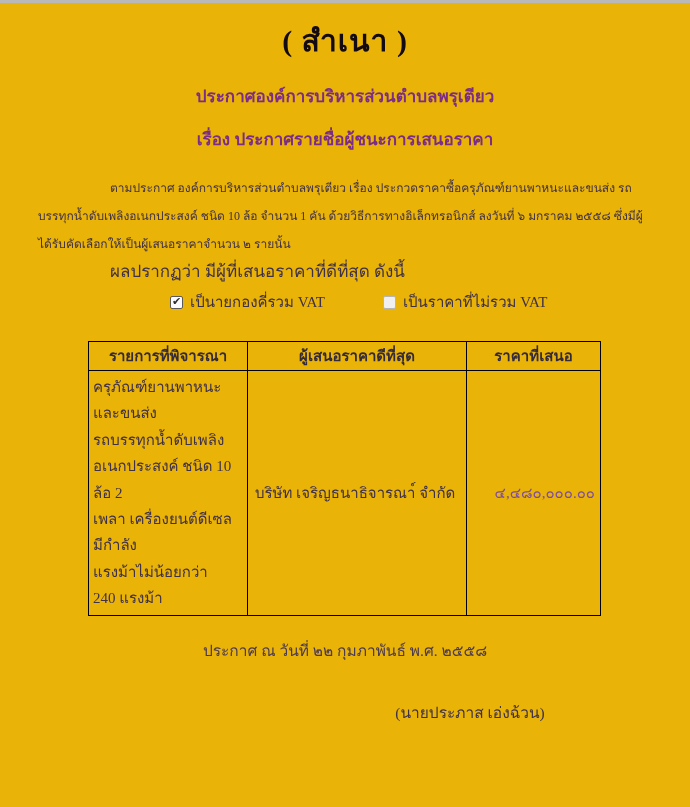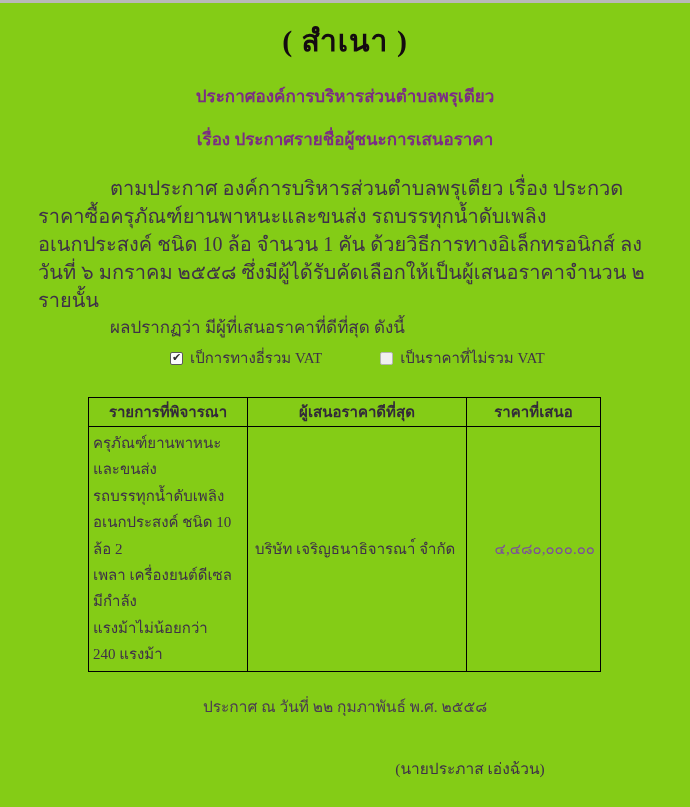--- a/index.html
+++ b/index.html
@@ -6,21 +6,21 @@
   html, body { margin: 0; padding: 0; background: #ffffff; }
   body {
     width: 690px;
     font-family: "Liberation Serif", "DejaVu Serif", serif;
     color: #3f3148;
   }
   .page {
     position: relative;
     width: 690px;
     min-height: 807px;
-    background: #84cc16;
+    background: #eab308;
     overflow: hidden;
   }
   .top-rule {
     height: 3px;
     background: #b9b9b9;
     width: 100%;
   }
   .copy-title {
     margin: 14px 0 0 0;
     text-align: center;
@@ -34,21 +34,21 @@
     text-align: center;
     font-size: 17px;
     font-weight: bold;
     color: #7b2c85;
   }
   .heading.org   { margin-top: 18px; }
   .heading.subject { margin-top: 9px; }
 
   .body-para {
     margin: 22px 38px 0 38px;
-    font-size: 20px;
+    font-size: 12px;
     line-height: 28px;
     text-indent: 72px;
     color: #3f3148;
   }
   .result-line {
     margin: 0 38px 0 110px;
     font-size: 17px;
     line-height: 28px;
     color: #3f3148;
   }
@@ -152,21 +152,21 @@
   <h2 class="heading subject">เรื่อง ประกาศรายชื่อผู้ชนะการเสนอราคา</h2>
 
   <p class="body-para">ตามประกาศ องค์การบริหารส่วนตำบลพรุเตียว เรื่อง ประกวดราคาซื้อครุภัณฑ์ยานพาหนะและขนส่ง รถบรรทุกน้ำดับเพลิงอเนกประสงค์ ชนิด 10 ล้อ จำนวน 1 คัน ด้วยวิธีการทางอิเล็กทรอนิกส์ ลงวันที่ ๖ มกราคม ๒๕๕๘ ซึ่งมีผู้ได้รับคัดเลือกให้เป็นผู้เสนอราคาจำนวน ๒ รายนั้น</p>
   <p class="result-line">ผลปรากฏว่า มีผู้ที่เสนอราคาที่ดีที่สุด ดังนี้</p>
 
   <div class="vat-row">
     <label class="vat-option">
       <span class="checkbox" data-checked="true">
           <span class="check">✔</span>
         </span>
-      <span>เป็การทางอี่รวม VAT</span>
+      <span>เป็นายกองคี่รวม VAT</span>
     </label>
     <label class="vat-option">
       <span class="checkbox" data-checked="false"></span>
       <span>เป็นราคาที่ไม่รวม VAT</span>
     </label>
   </div>
 
   <table class="bid-table">
     <thead>
       <tr>

